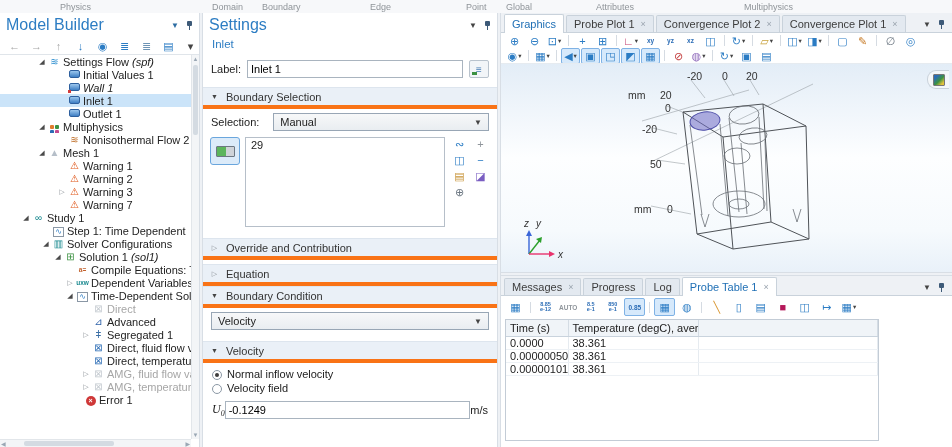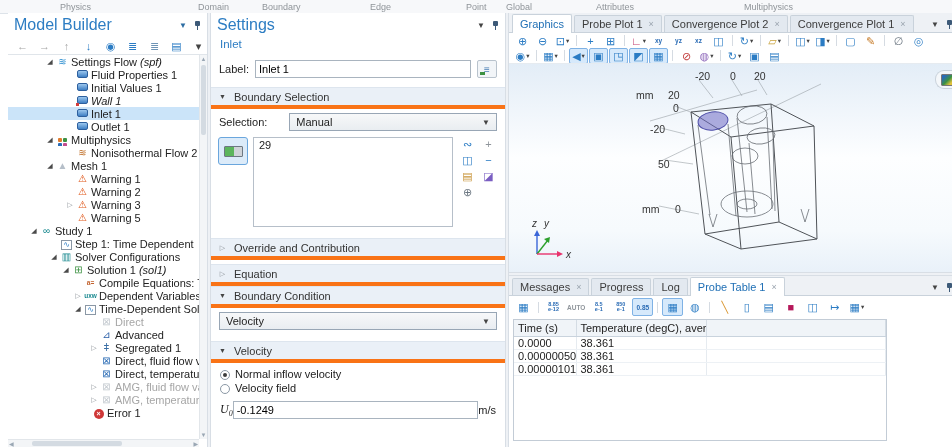--- a/index.html
+++ b/index.html
@@ -3,21 +3,21 @@
 <meta charset="utf-8">
 <style>
   html,body{margin:0;padding:0;background:#fff}
   body{width:952px;height:447px;overflow:hidden;font-family:"Liberation Sans",sans-serif;font-size:11px;color:#222;position:relative}
   #app{position:absolute;inset:0}
 
   
   .ribbon{position:absolute;top:0;left:0;width:952px;height:13px;background:#f7f8fa;border-bottom:1px solid #dde3e9;overflow:hidden}
   .ribbon span{position:absolute;top:2px;font-size:9px;color:#8f9499;white-space:nowrap}
 
-  .main{position:absolute;top:13px;left:8px;width:828px;height:434px;display:flex}
+  .main{position:absolute;top:13px;left:0;width:828px;height:434px;display:flex}
   .vsplit{width:4px;background:#eef1f5;border-left:1px solid #d8dee5;border-right:1px solid #d8dee5;box-sizing:border-box;flex:none}
   .hsplit{height:4px;background:#eef1f5;border-top:1px solid #d8dee5;border-bottom:1px solid #d8dee5;box-sizing:border-box;flex:none}
 
   
   .panel-header{display:flex;align-items:center;height:24px;padding:0 6px;flex:none}
   .panel-title{font-size:16px;color:#2d7dc3;flex:1;white-space:nowrap;overflow:hidden}
   .hdr-tools{display:flex;align-items:center;gap:7px}
   .hdr-dd{font-size:8px;color:#2d6da3}
   .pin{width:7px;height:9px;position:relative;display:inline-block}
   .pin::before{content:"";position:absolute;left:1px;top:0;width:5px;height:5px;background:#3d5a78;border-radius:1px}
@@ -55,21 +55,21 @@
   .settings-sub{color:#2d7dc3;padding:1px 9px 4px;font-size:11.5px}
   .label-row{display:flex;align-items:center;gap:6px;padding:6px 8px 9px}
   .flabel{color:#222}
   input.text{flex:1;height:16px;border:1px solid #a9b4bf;font-size:11px;padding:0 3px;font-family:"Liberation Sans",sans-serif;min-width:0}
   .rename-btn{width:18px;height:16px;border:1px solid #b9c3cd;border-radius:2px;background:#f2f5f8;display:flex;align-items:center;justify-content:center;font-size:10px;color:#4a7fb5;position:relative}
   .rename-btn::after{content:"";position:absolute;left:2px;bottom:2px;width:5px;height:3px;background:#3c9142}
   .sec{height:17px;background:#eaf0f7;border-top:1px solid #dde5ee;border-bottom:4px solid #f97316;display:flex;align-items:center;padding:0 7px;gap:7px;flex:none}
   .sarrow{width:9px;font-size:7px;color:#444;text-align:center}
   .sec.col .sarrow{color:#8a9096}
   .stitle{color:#333}
-  .srow{display:flex;align-items:center;gap:14px;padding:4px 8px}
+  .srow{display:flex;align-items:center;gap:6px;padding:4px 8px}
   .combo{flex:1;height:18px;border:1px solid #98a6b5;background:linear-gradient(#f7f8f9,#e9edf1);display:flex;align-items:center;padding:0 6px;box-sizing:border-box}
   .combo .carr{margin-left:auto;font-size:8px;color:#444}
   .selblock{display:flex;align-items:flex-start;gap:5px;padding:2px 6px 0 7px}
   .toggle-active{width:28px;height:26px;border:1px solid #6aa6dd;background:#dcebf9;border-radius:3px;display:flex;align-items:center;justify-content:center;flex:none}
   .toggle-active .bar{width:17px;height:9px;border:1px solid #6d7782;background:linear-gradient(90deg,#5cb55c 55%,#cfd3d8 55%);border-radius:1px}
   .sel-list{flex:1;height:86px;border:1px solid #b6bfc9;background:#fff;padding:1px 5px;overflow:hidden}
   .sel-list div{height:13px;line-height:13px}
   .sel-tools{width:41px;display:grid;grid-template-columns:19px 19px;gap:3px 2px;align-content:start;flex:none}
   .sel-tools .tbtn{height:13px}
   .radio{display:flex;align-items:flex-end;gap:5px;padding:1px 9px;height:12px}
@@ -108,21 +108,21 @@
   table{border-collapse:collapse;width:100%;table-layout:fixed}
   th{background:#f0f4f8;border-right:1px solid #d4dce4;border-bottom:1px solid #c9d3dd;font-weight:normal;text-align:left;padding:1px 4px;height:14px;font-size:11px;overflow:hidden;white-space:nowrap}
   td{border-right:1px solid #e6ebf0;border-bottom:1px solid #edf1f5;padding:0 4px;height:12px;font-size:11px;overflow:hidden;white-space:nowrap}
 </style>
 </head>
 <body>
 
 <div id="app">
   <div class="ribbon" id="ribbon">
       <span style="left: 60px;">Physics</span>
-      <span style="left: 198px;">Domain</span>
+      <span style="left: 212px;">Domain</span>
       <span style="left: 262px;">Boundary</span>
       <span style="left: 370px;">Edge</span>
       <span style="left: 438px; margin-left: 28px;">Point</span>
       <span style="left: 506px;">Global</span>
       <span style="left: 596px;">Attributes</span>
       <span style="left: 744px;">Multiphysics</span>
     </div>
 
   <div class="main">
 
@@ -162,25 +162,20 @@
           <span class="tb-btn">
             <span class="g" style="color: rgb(68, 68, 68);">▾</span>
           </span>
         </div>
       <div class="tree" id="mb-tree">
           <div class="trow" style="padding-left: 36px;">
             <span class="arrow">◢</span>
             <span class="ticon" style="color: rgb(46, 143, 208);">≋</span>
             <span class="tlabel">Settings Flow</span>
             <span class="tsfx">(spf)</span>
-          </div>
-          <div class="trow" style="padding-left: 56px;">
-            <span class="arrow"></span>
-            <span class="ticon"><span class="ic-feature"></span></span>
-            <span class="tlabel">Fluid Properties 1</span>
           </div>
           <div class="trow" style="padding-left: 56px;">
             <span class="arrow"></span>
             <span class="ticon"><span class="ic-feature"></span></span>
             <span class="tlabel">Initial Values 1</span>
           </div>
           <div class="trow" style="padding-left: 56px; font-style: italic;">
             <span class="arrow"></span>
             <span class="ticon"><span class="ic-feature wall"></span></span>
             <span class="tlabel">Wall 1</span>
@@ -227,21 +222,21 @@
             <span class="tlabel">Warning 2</span>
           </div>
           <div class="trow" style="padding-left: 56px;">
             <span class="arrow closed">▷</span>
             <span class="ticon" style="color: rgb(224, 90, 30);">⚠</span>
             <span class="tlabel">Warning 3</span>
           </div>
           <div class="trow" style="padding-left: 56px;">
             <span class="arrow"></span>
             <span class="ticon" style="color: rgb(224, 90, 30);">⚠</span>
-            <span class="tlabel">Warning 5</span>
+            <span class="tlabel">Warning 7</span>
           </div>
           <div class="trow" style="padding-left: 20px;">
             <span class="arrow">◢</span>
             <span class="ticon" style="color: rgb(27, 138, 144);">∞</span>
             <span class="tlabel">Study 1</span>
           </div>
           <div class="trow" style="padding-left: 40px;">
             <span class="arrow"></span>
             <span class="ticon"><span class="ic-stepbox" style="color: rgb(43, 124, 196);">∿</span></span>
             <span class="tlabel">Step 1: Time Dependent</span>

